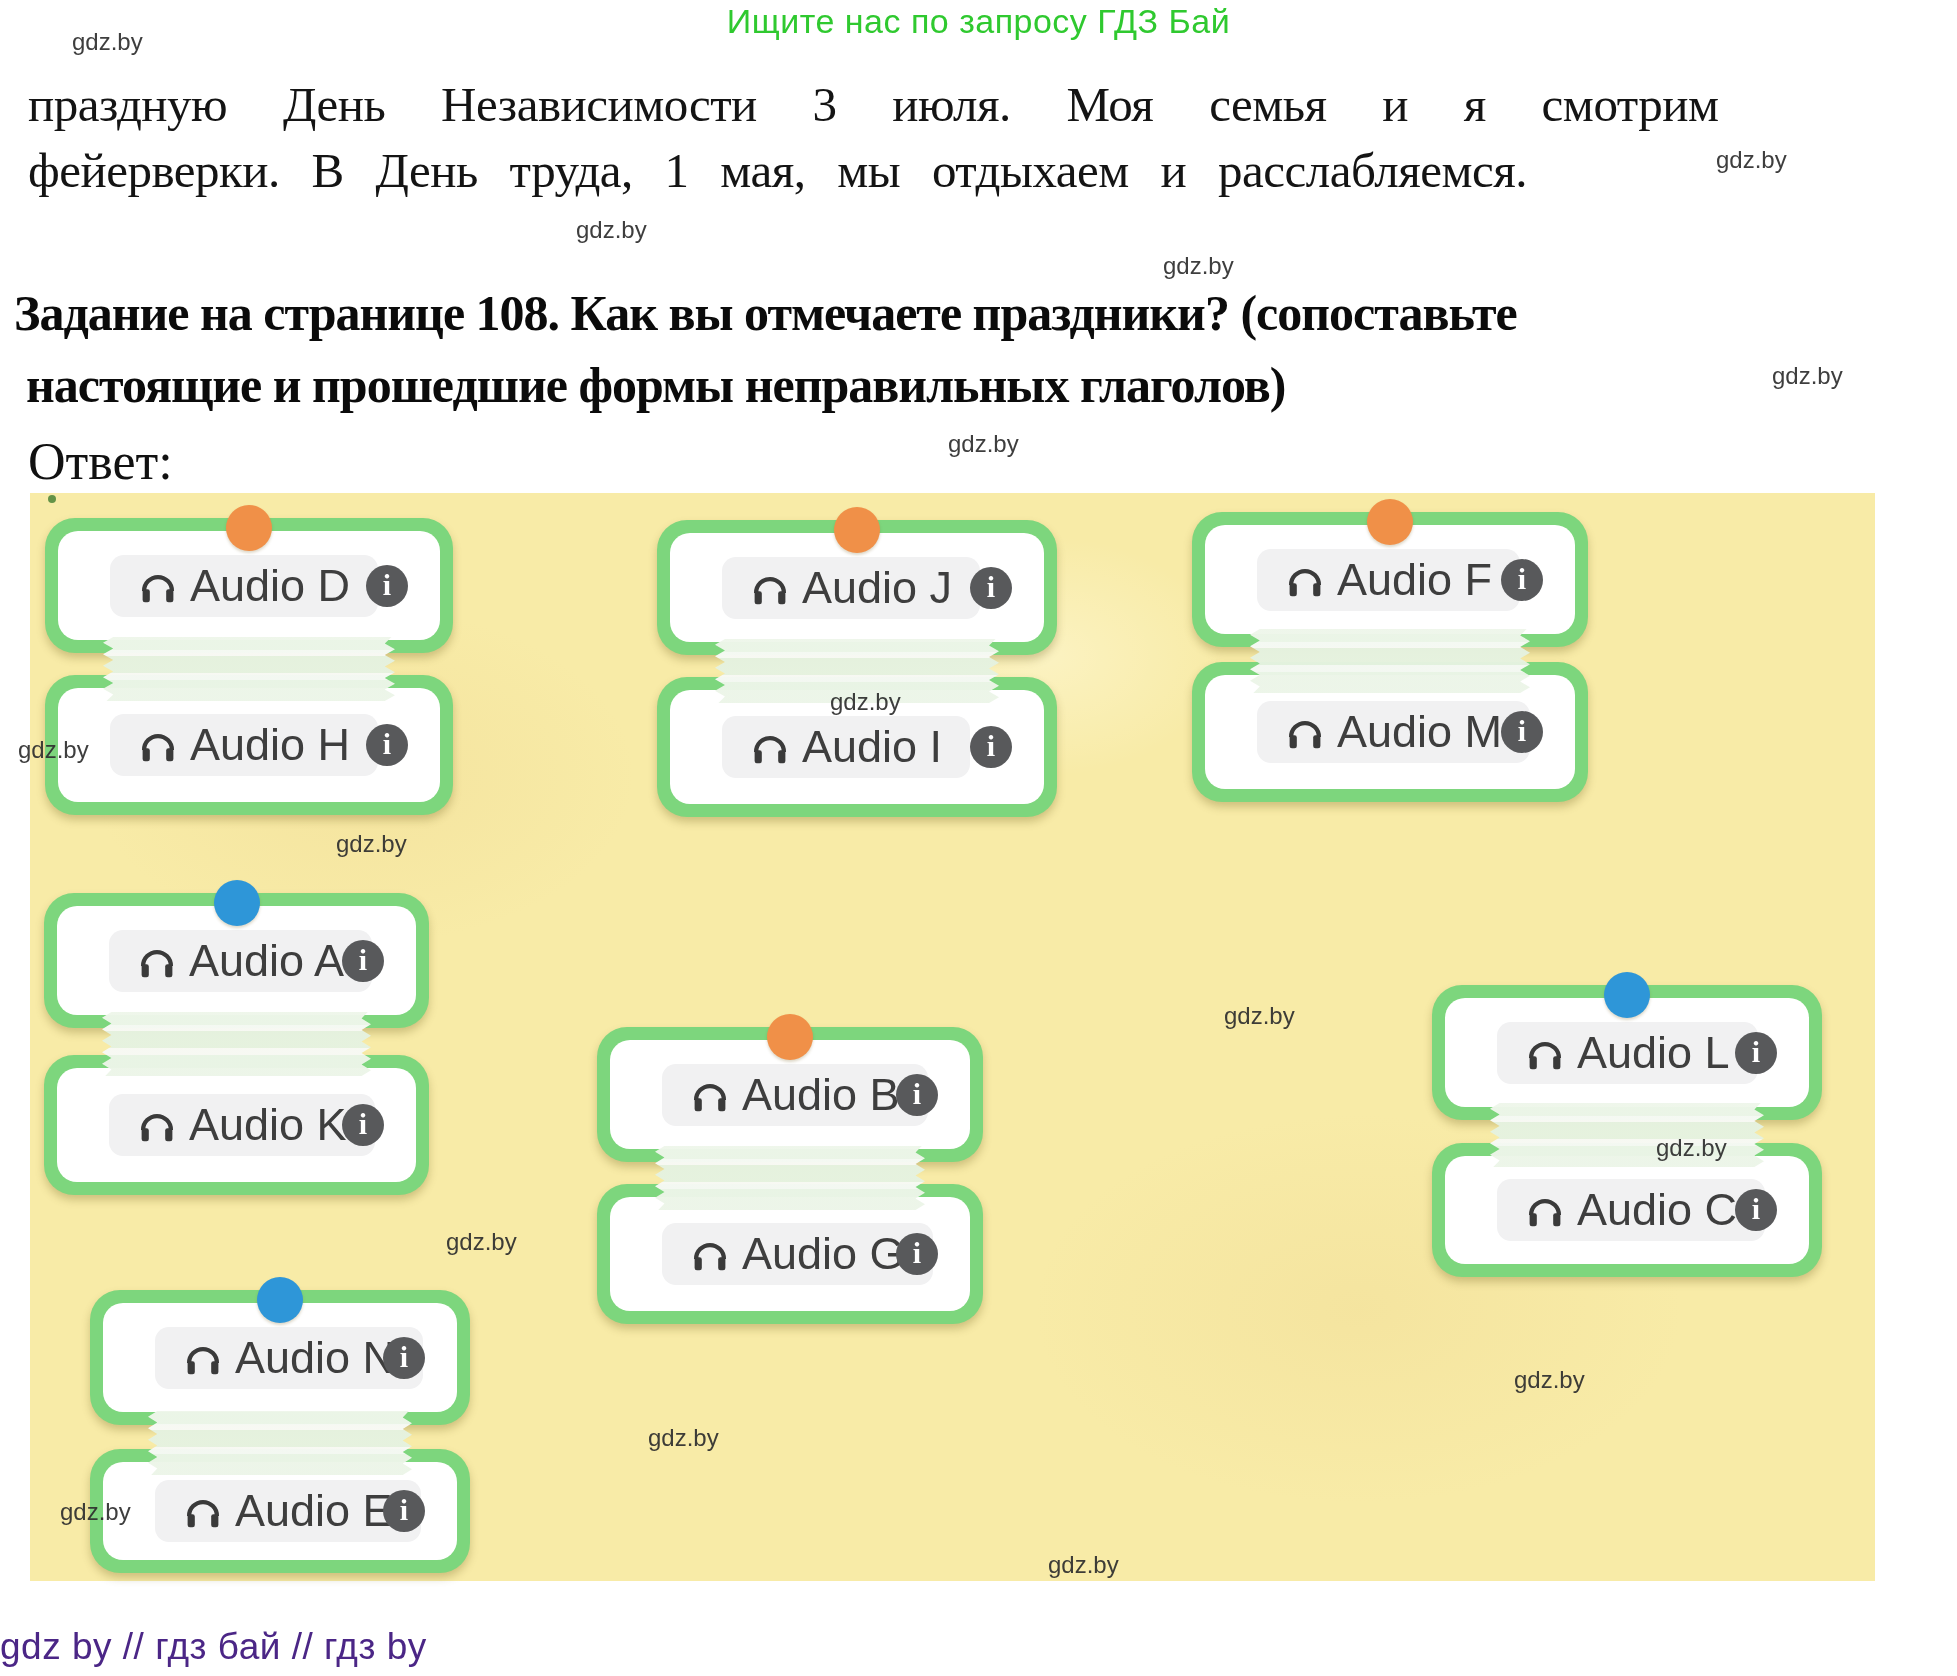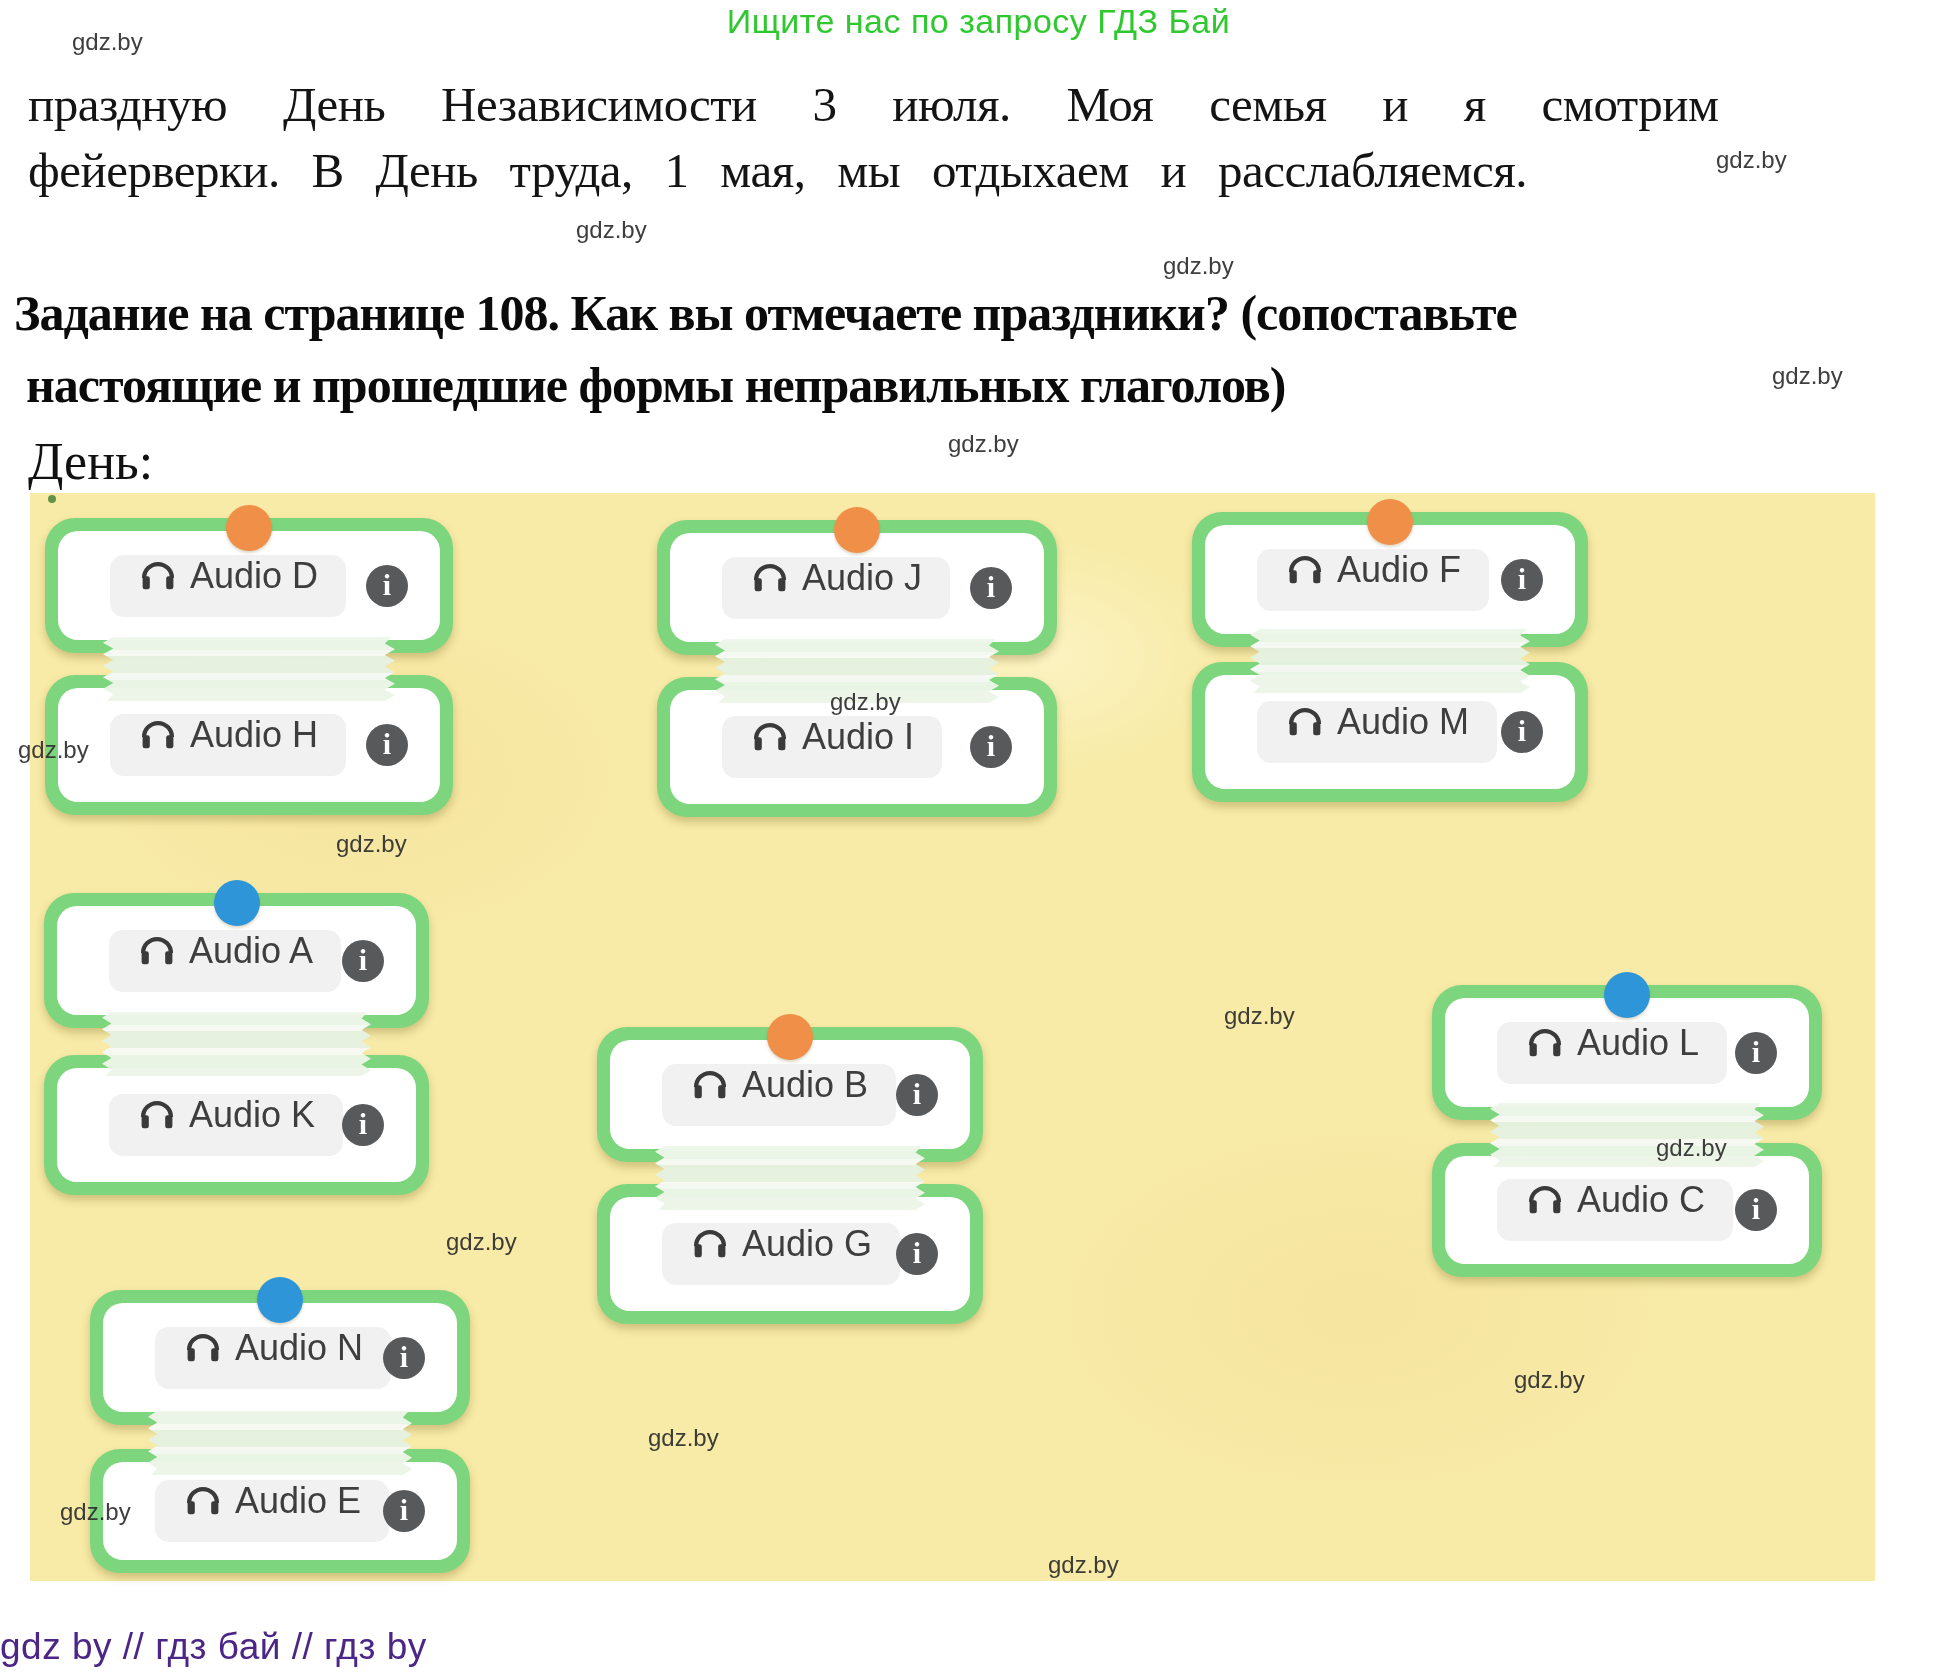--- a/index.html
+++ b/index.html
@@ -57,23 +57,23 @@
     border-radius:30px;box-shadow:0 5px 9px rgba(110,95,30,.30);z-index:2;
   }
   .card.top-card{top:0;}
   .card.bottom-card{top:157px;height:140px;}
   .card-inner{
     position:absolute;left:13px;right:13px;top:13px;bottom:13px;
     background:#ffffff;border-radius:20px;
   }
   .chip{
     position:absolute;left:52px;top:50%;transform:translateY(-50%);
-    height:62px;display:flex;align-items:flex-start;gap:12px;padding:0 28px;
+    height:62px;display:flex;align-items:center;gap:12px;padding:0 28px;
     background:#f1f1f2;border:none;border-radius:14px;cursor:pointer;
-    font-family:"Liberation Sans",sans-serif;font-size:36px;color:#3e3e3e;
+    font-family:"Liberation Sans",sans-serif;font-size:45px;color:#3e3e3e;
   }
   .hp-icon{display:flex;align-items:center;}
   .hp-icon svg{width:40px;height:36px;}
   .info{
     position:absolute;right:32px;top:50%;transform:translateY(-50%);
     width:42px;height:42px;border-radius:50%;background:#58595b;cursor:pointer;
     display:flex;align-items:center;justify-content:center;
   }
   .info .glyph{
     color:#ffffff;font-family:"Liberation Serif",serif;font-weight:bold;
@@ -106,21 +106,21 @@
 </style>
 </head>
 <body>
 
 <div class="promo">Ищите нас по запросу ГДЗ Бай</div>
 
 <div class="doc-serif para-line1">праздную День Независимости 3 июля. Моя семья и я смотрим</div>
 <div class="doc-serif para-line2">фейерверки. В День труда, 1 мая, мы отдыхаем и расслабляемся.</div>
 <div class="doc-serif head-line1">Задание на странице 108. Как вы отмечаете праздники? (сопоставьте</div>
 <div class="doc-serif head-line2">настоящие и прошедшие формы неправильных глаголов)</div>
-<div class="doc-serif answer-label">День:</div>
+<div class="doc-serif answer-label">Ответ:</div>
 
 <div class="board">
   <span class="tiny-dot"></span>
 
   <div class="pair" style="left:15px;top:25px;width:408px;">
     <span class="pin orange"></span>
     <div class="card top-card">
       <div class="card-inner">
         <button class="chip">
           <span class="hp-icon">

